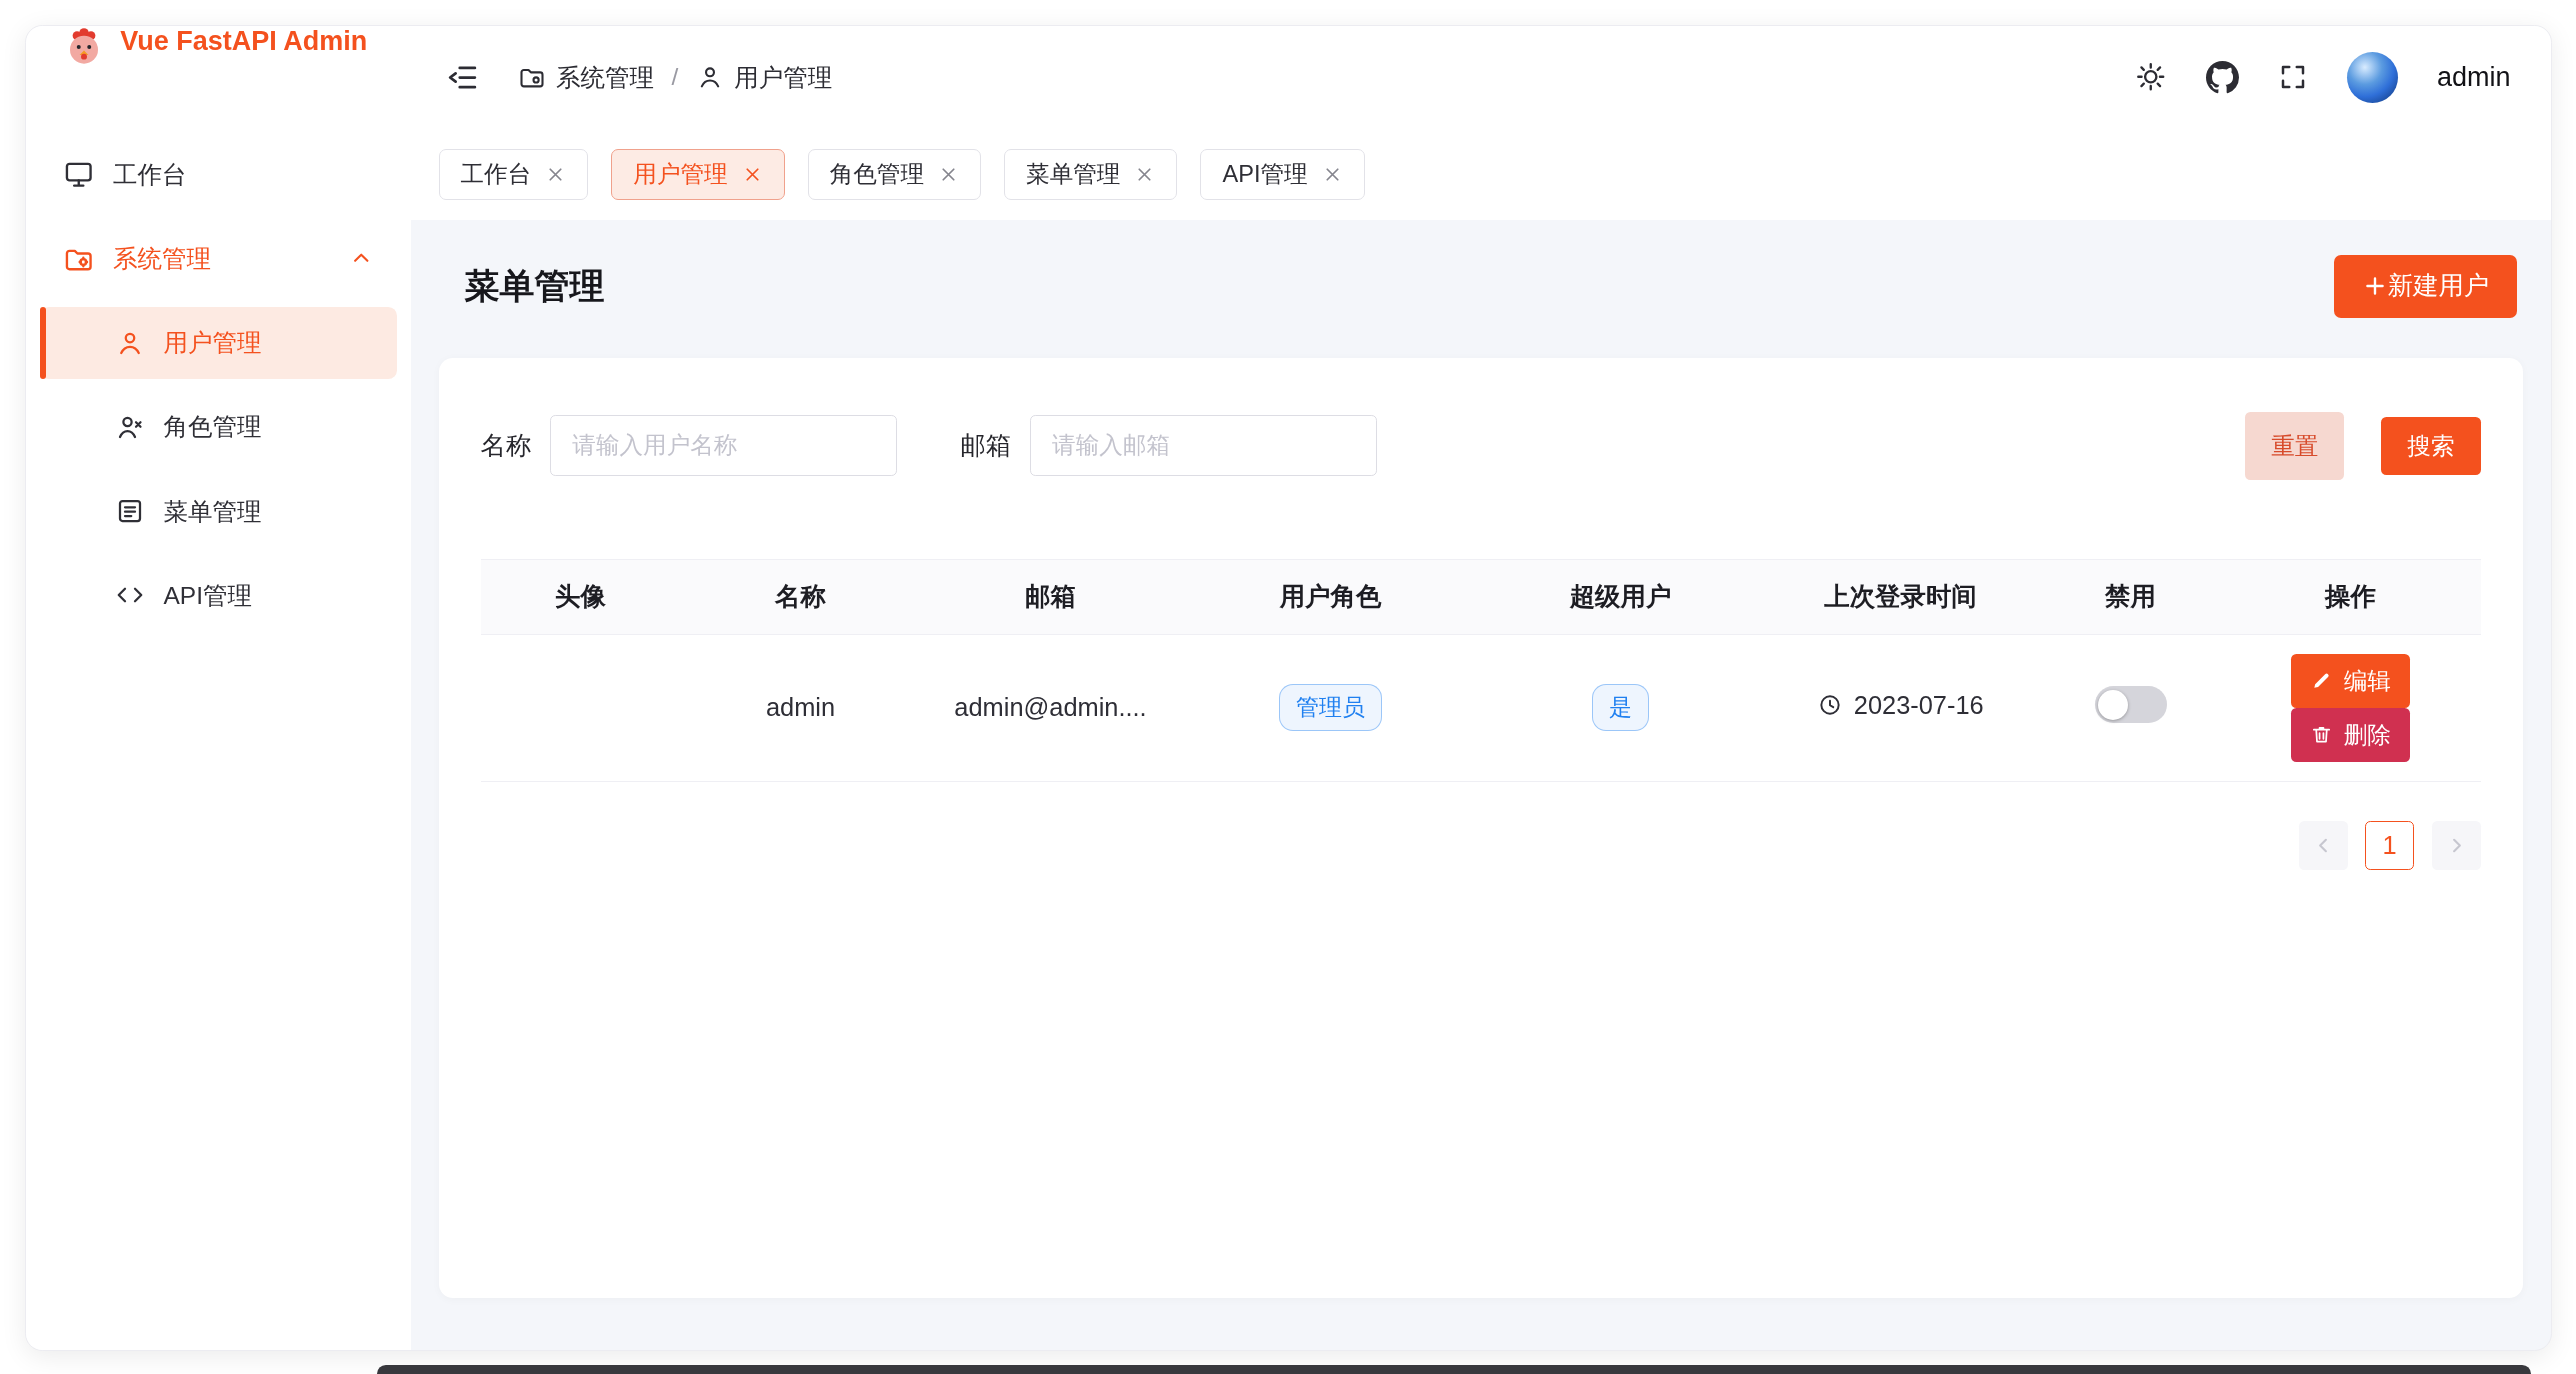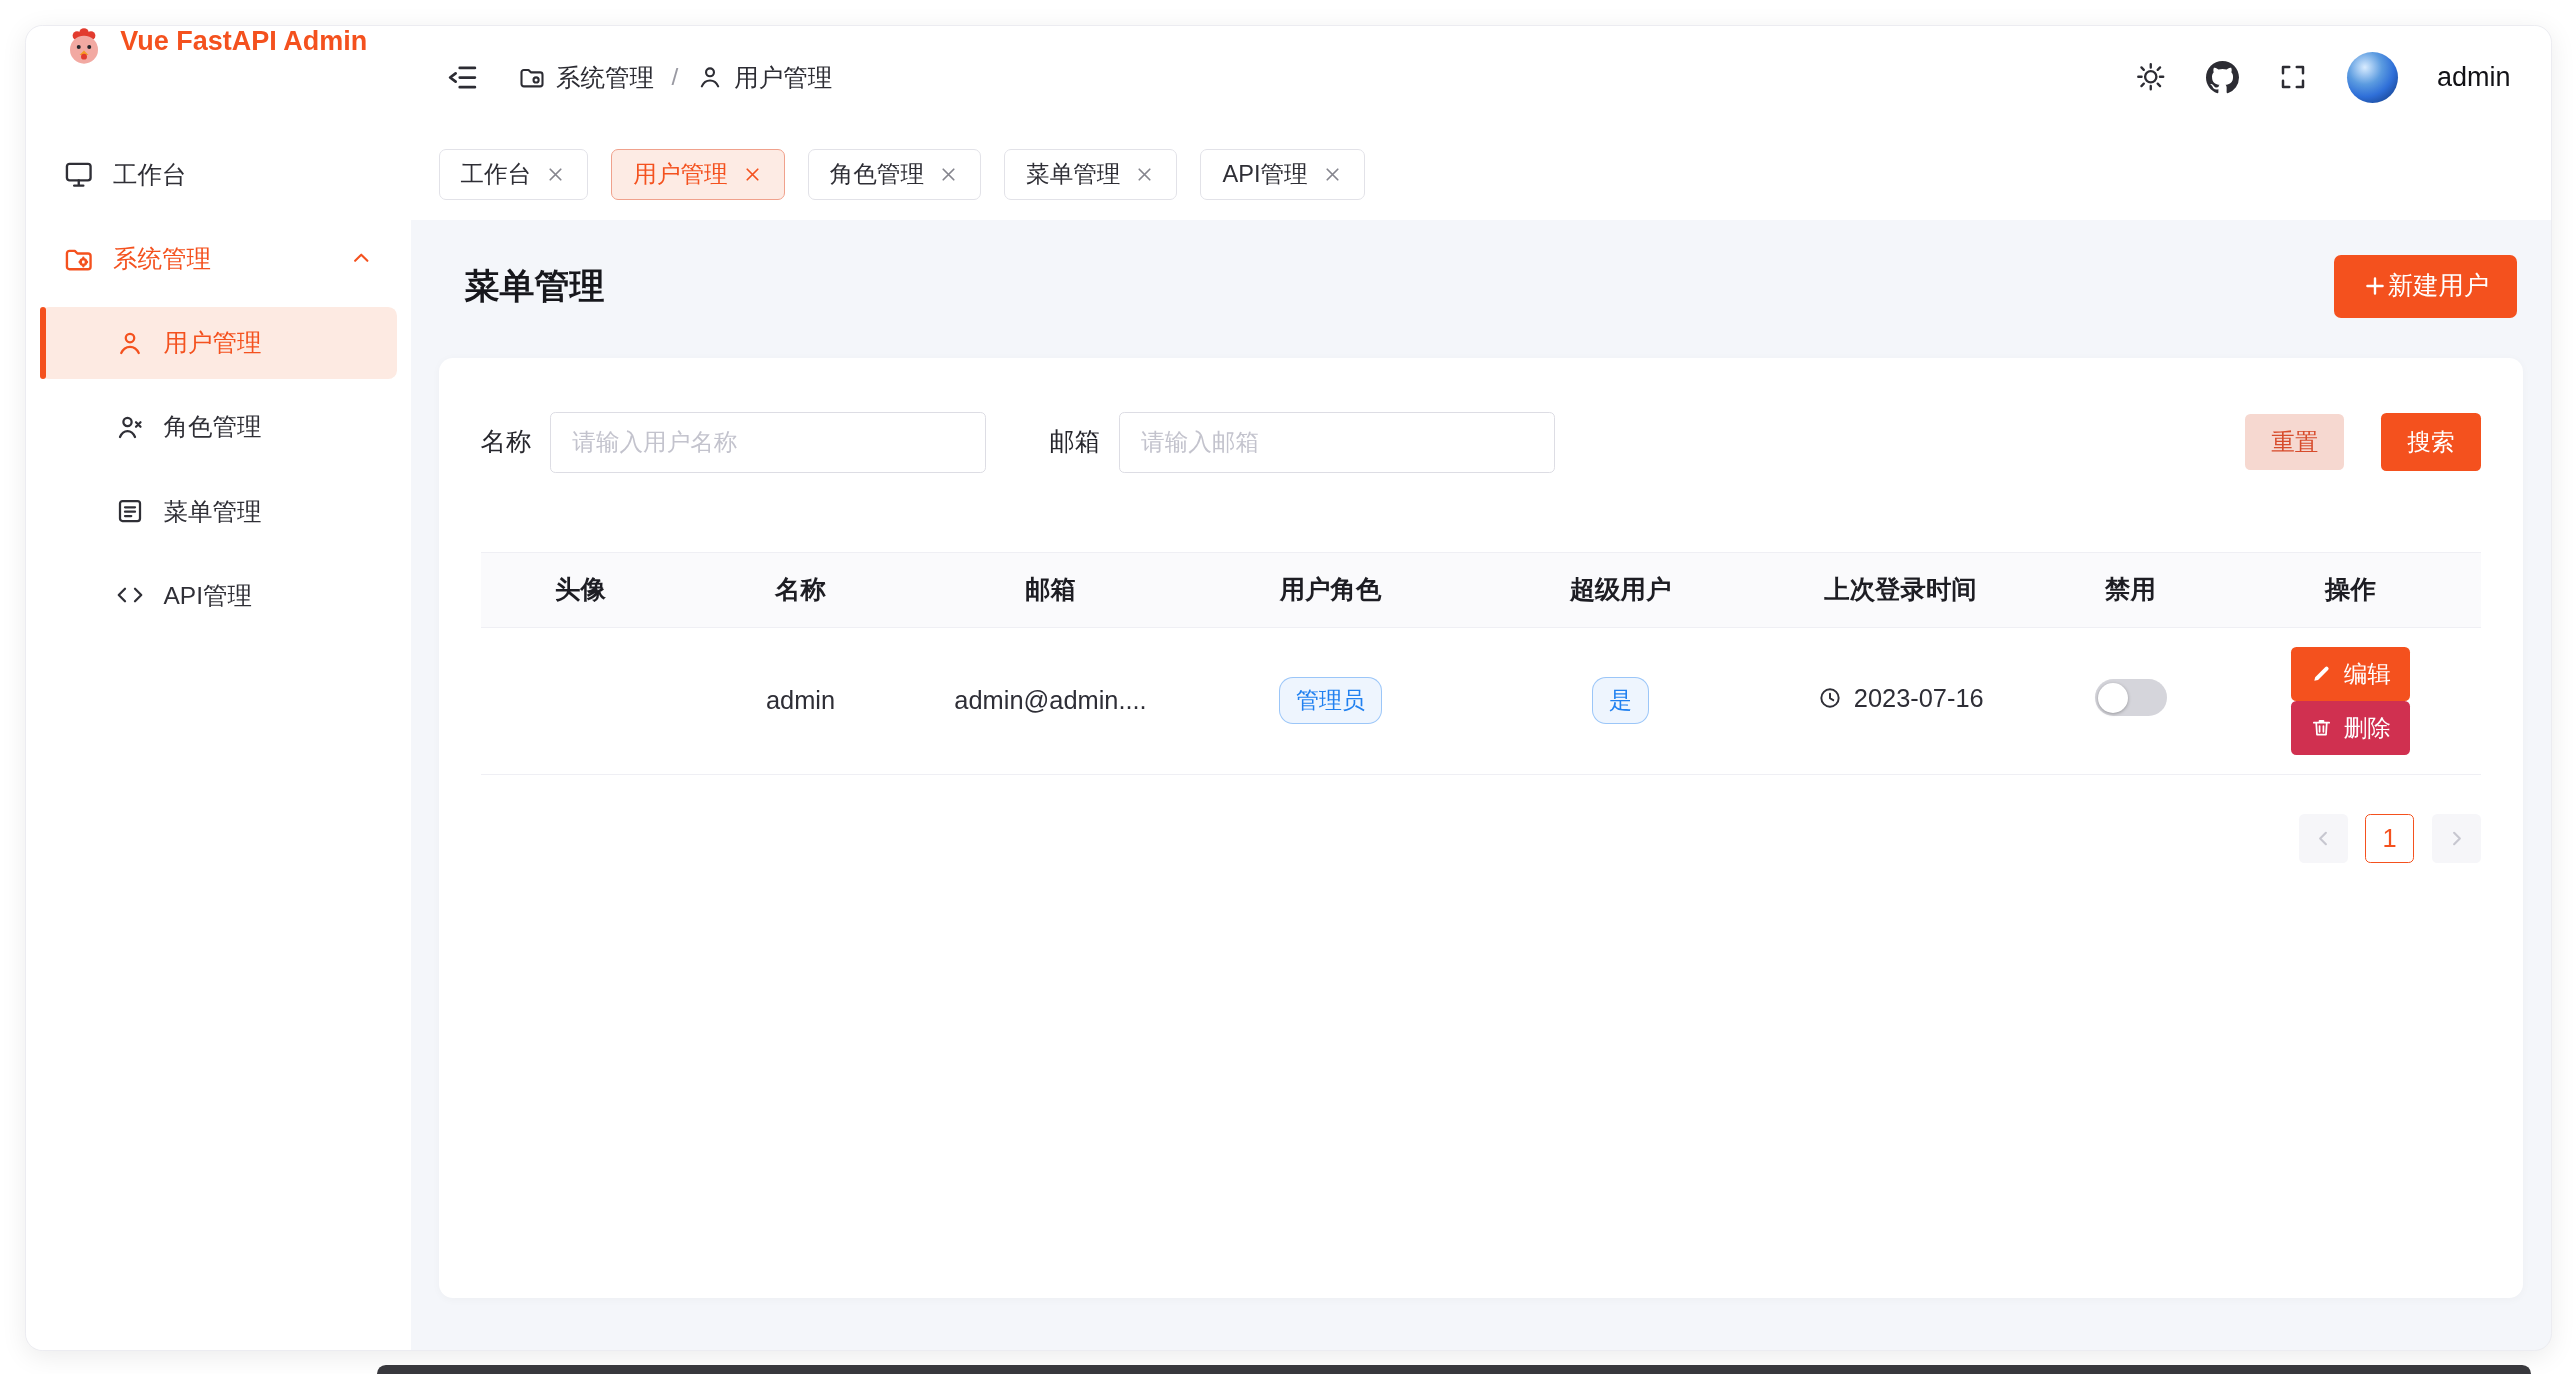--- a/index.html
+++ b/index.html
@@ -94,27 +94,27 @@
     margin-top: 26px; height: 940px;
     background: #fff; border-radius: 14px;
     padding: 54px 42px;
     box-shadow: 0 1.8px 8.8px rgba(0,0,0,0.03);
   }
 
   .filter-row { display: flex; align-items: center; }
   .f-label { font-size: 25.4px; color: #26262c; margin-right: 19px; }
   .f-label.ml { margin-left: 63px; }
   .f-input {
-    width: 436px; height: 61px;
+    width: 347px; height: 61px;
     border: 0.9px solid #dddde4; border-radius: 5.3px;
     padding: 0 21px; font-size: 23.6px; color: #333; background: #fff;
   }
   .f-input::placeholder { color: #c3c3cd; }
   .filter-actions { margin-left: auto; display: flex; align-items: center; gap: 37px; }
-  .btn-reset { height: 56px; padding: 0 26px; border-radius: 5.3px; background: #f6d8d0; color: #d74b2b; font-size: 23.6px; }
+  .btn-reset { height: 68px; padding: 0 26px; border-radius: 5.3px; background: #f6d8d0; color: #d74b2b; font-size: 23.6px; }
   .btn-search { height: 58px; padding: 0 26px; border-radius: 5.3px; background: var(--primary, #F4511E); color: #fff; font-size: 23.6px; }
 
   table.users-table { width: 100%; border-collapse: collapse; margin-top: 79px; }
   .users-table th {
     background: #fafafc; height: 75px;
     font-size: 25.4px; font-weight: bold; color: #1d1d23; text-align: center;
     border-top: 0.9px solid #efeff4; border-bottom: 0.9px solid #efeff4;
   }
   .users-table td {
     height: 147px; text-align: center; vertical-align: middle;

